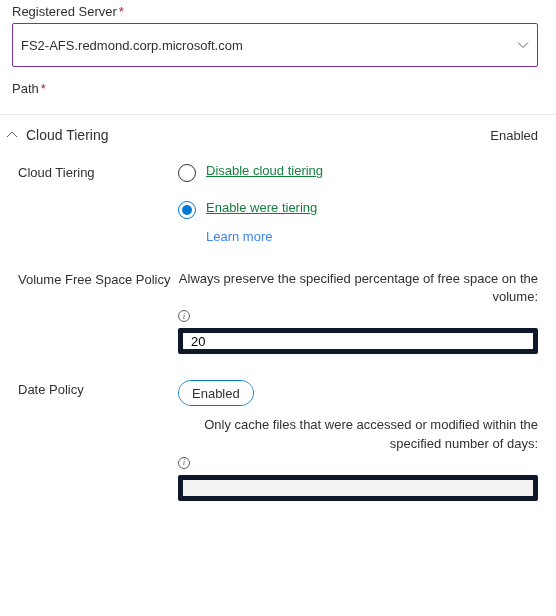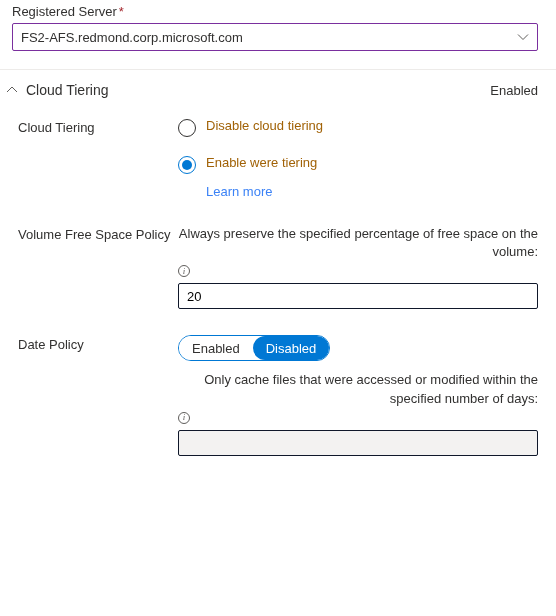--- a/index.html
+++ b/index.html
@@ -12,21 +12,21 @@
     background: #fff;
     width: 556px;
   }
   .form-area { padding: 4px 18px 0 12px; }
   .field-label { font-size: 13px; color: #323130; margin-bottom: 4px; }
   .req { color: #a4262c; margin-left: 2px; }
   .select-wrap {
     position: relative;
     border: 1px solid #7a2f9e;
     border-radius: 2px;
-    height: 28px;
+    height: 44px;
     display: flex; align-items: center;
     padding: 0 8px;
     margin-bottom: 14px;
     gap: 15px;
   }
   .select-wrap .value { flex: 1; font-size: 13px; color: #323130; }
   .chev { width: 12px; height: 12px; }
   .text-input {
     width: 100%;
     height: 26px;
@@ -57,32 +57,32 @@
   .radio-item { display: flex; gap: 10px; margin-bottom: 18px; }
   .radio-item:last-child { margin-bottom: 0; }
   .radio-circle {
     width: 18px; height: 18px; border-radius: 50%;
     border: 1px solid #323130; flex: 0 0 18px;
     display: flex; align-items: center; justify-content: center;
     margin-top: 1px;
   }
   .radio-circle.selected { border-color: #0078d4; }
   .radio-dot { width: 10px; height: 10px; border-radius: 50%; background: #0078d4; }
-  .radio-text .opt-label { font-size: 13px; color: #a16207; }
+  .radio-text .opt-label { font-size: 13px; color: #15803d; text-decoration: underline; }
   .radio-text .opt-desc { font-size: 13px; color: #605e5c; margin-top: 2px; line-height: 1.35; }
   .learn-link { color: #3b82f6; font-size: 13px; margin-top: 14px; display: inline-block; cursor: pointer; }
   .desc-line { font-size: 13px; color: #323130; display: flex; align-items: center; gap: 4px; flex-wrap: wrap; line-height:1.4;text-align:right;}
   .info-icon {
     width: 12px; height: 12px; border: 1px solid #605e5c; border-radius: 50%;
     display: inline-flex; align-items: center; justify-content: center;
     font-size: 9px; color: #605e5c; font-style: italic; font-family: Georgia, serif;
     line-height: 1;
   }
   .num-input {
-    width: 100%; height: 26px; border: 1px solid #0f172a; border-radius: 2px;
+    width: 100%; height: 26px; border: 5px solid #0f172a; border-radius: 2px;
     padding: 0 8px; font-size: 13px; font-family: inherit; margin-top: 6px;
   }
   .num-input:disabled { background: #f3f2f1; color: #a19f9d; }
   .toggle-pill {
     display: inline-flex; align-items: center;
     border: 1px solid #0078d4; border-radius: 16px;
     height: 26px; overflow: hidden; margin-bottom: 10px;
   }
   .toggle-opt {
     padding: 0 13px; height: 100%; display: flex; align-items: center;
@@ -98,20 +98,23 @@
   <div class="field-label">
     <span>Registered Server</span><span class="req">*</span>
   </div>
   <div class="select-wrap">
     <span class="value">FS2-AFS.redmond.corp.microsoft.com</span>
     <svg class="chev" viewBox="0 0 12 12">
         <path d="M1 3.5 L6 8.5 L11 3.5" fill="none" stroke="#605e5c" stroke-width="1"></path>
       </svg>
   </div>
 
+  <div class="field-label">
+    <span>Path</span><span class="req">*</span>
+  </div>
 </div>
 
 <div class="divider"></div>
 
 <div class="section-header">
   <svg width="12" height="12" viewBox="0 0 12 12">
       <path d="M1 8 L6 3 L11 8" fill="none" stroke="#605e5c" stroke-width="1"></path>
     </svg>
   <span class="title">Cloud Tiering</span>
   <span class="spacer"></span>
@@ -150,21 +153,20 @@
       </div>
       <input type="text" class="num-input" value="20" style="">
     </div>
   </div>
 
   <div class="row">
     <div class="row-label">Date Policy</div>
     <div class="row-content">
       <div class="toggle-pill">
         <div class="toggle-opt inactive">Enabled</div>
-        <div class="toggle-opt active">Disabled</div>
       </div>
       <div class="desc-line">
         <span>Only cache files that were accessed or modified within the specified number of days:</span>
         <span class="info-icon">i</span>
       </div>
       <input type="text" class="num-input" disabled="" value="" style="">
     </div>
   </div>
 
 </div>

